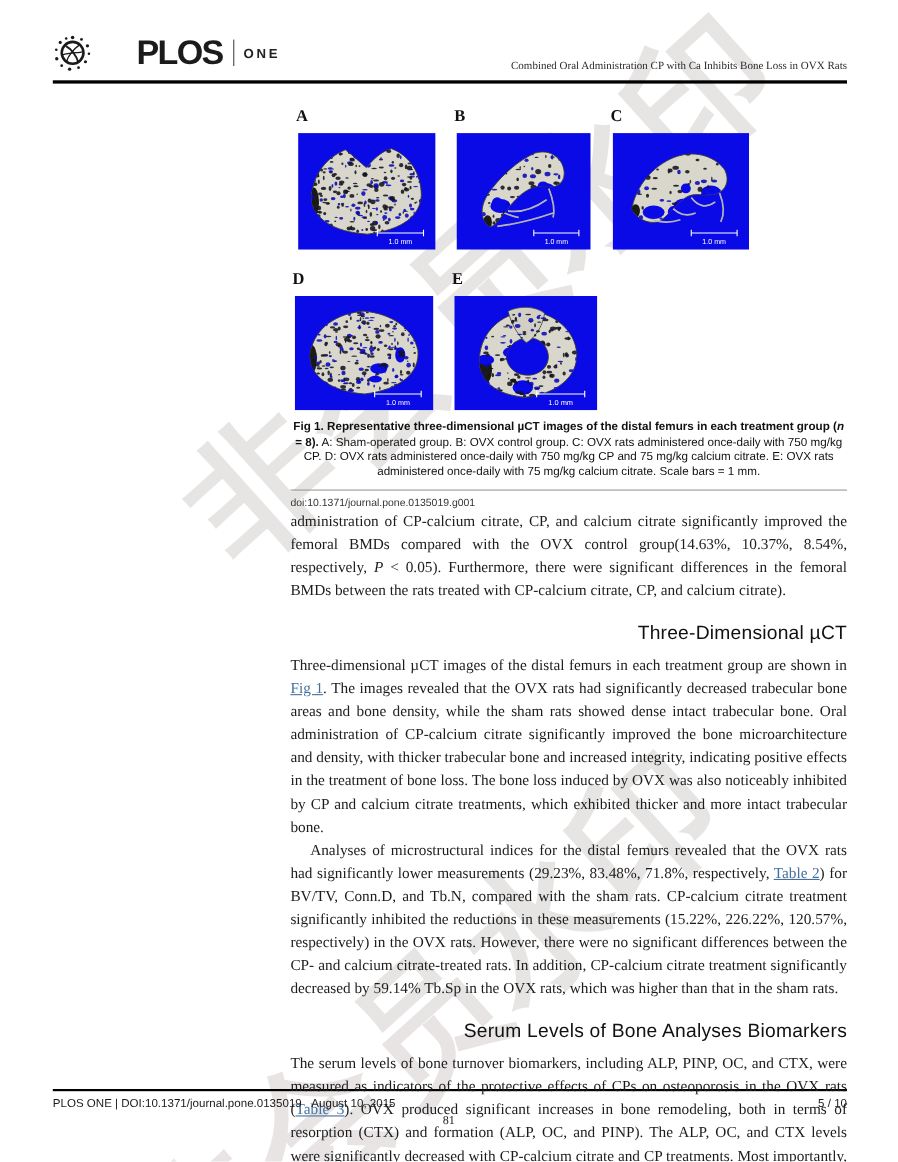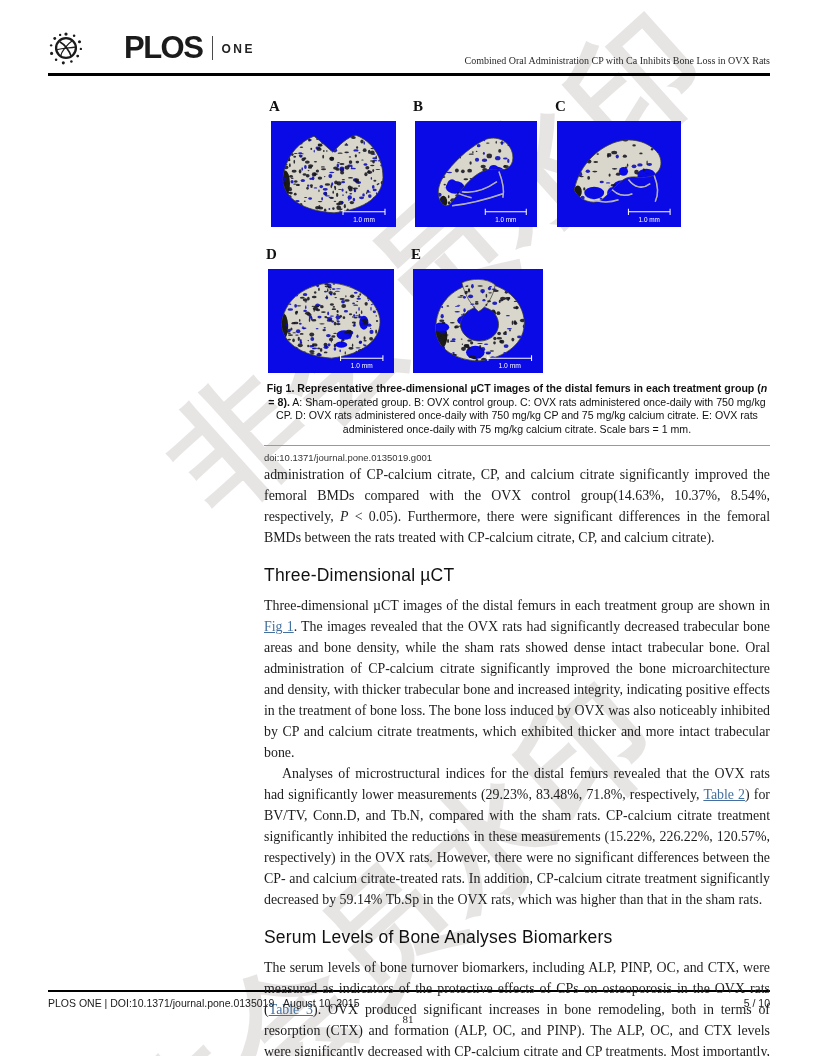--- a/index.html
+++ b/index.html
@@ -44,21 +44,21 @@
   .caption-rule{border:none;border-top:1px solid #999;margin:9px 0 6px 0;}
   .doi-line{font-family:"Liberation Sans", sans-serif;font-size:9.5px;color:#333;margin:0;}
   
   #body-text{left:264px;top:464px;width:506px;}
   #body-text p{
     font-size:13.9px;line-height:21px;margin:0;text-align:justify;
   }
   #body-text p.indent{text-indent:18px;}
   h2.sec{
     font-family:"Liberation Sans", sans-serif;font-weight:normal;
-    font-size:17.5px;color:#111;margin:17px 0 9px 0;letter-spacing:0.2px;
+    font-size:17.5px;color:#111;margin:17px 0 9px 0;letter-spacing:0.2px;text-align:right;
   }
   .xlink{color:#44709f;text-decoration:underline;cursor:pointer;}
   
   .footer-rule{position:absolute;left:48px;top:990px;width:722px;height:2px;background:#000;}
   #footer-row{
     position:absolute;left:48px;top:997px;width:722px;
     font-family:"Liberation Sans", sans-serif;font-size:10.5px;color:#1a1a1a;
     display:flex;justify-content:space-between;z-index:1;
   }
   #page-num{

